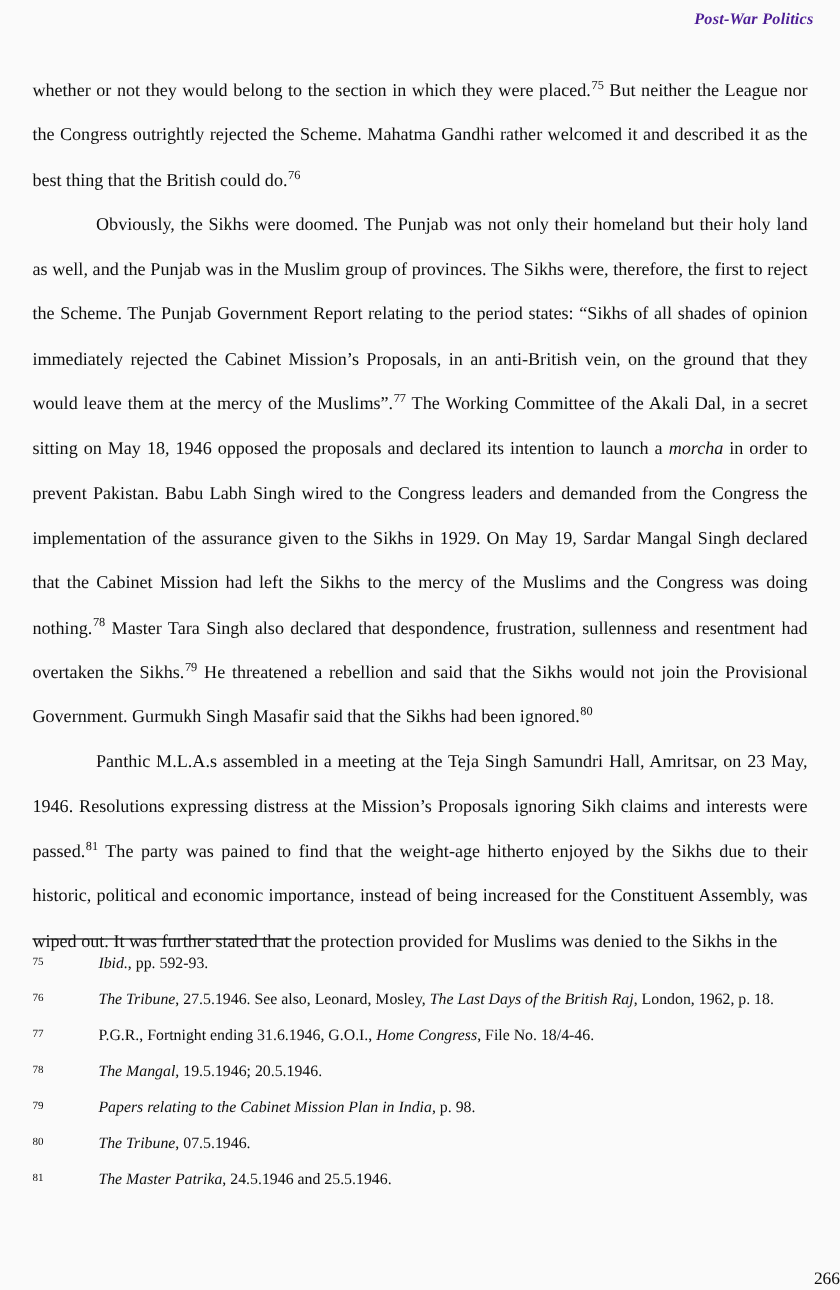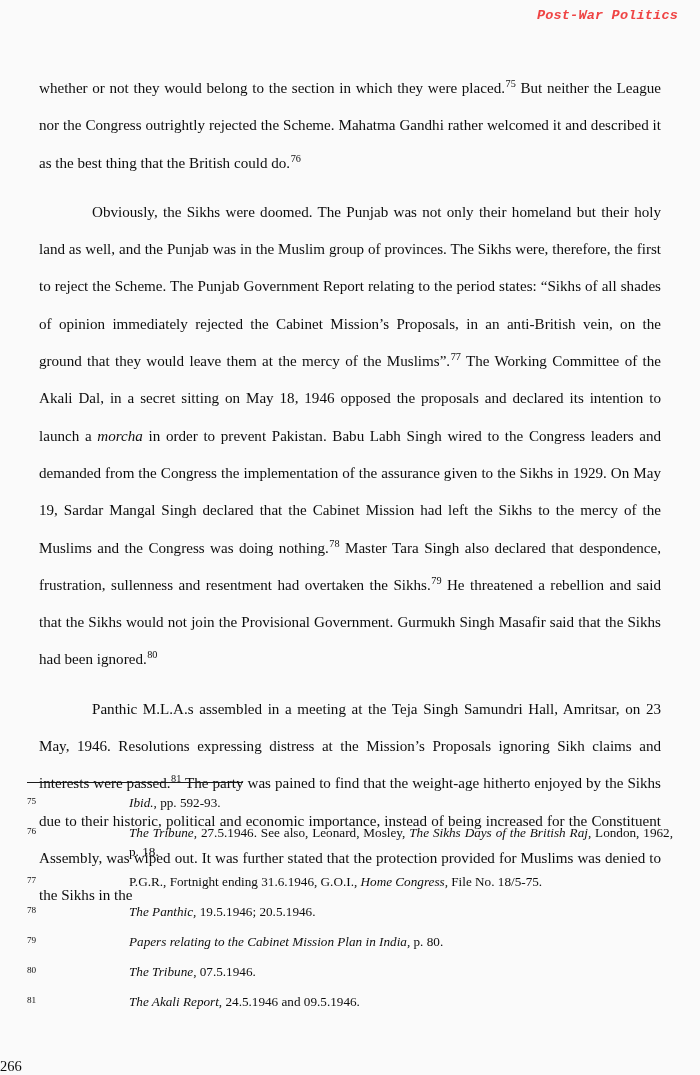--- a/index.html
+++ b/index.html
@@ -28,35 +28,35 @@
   
   .running-head {
     position: absolute;
     left: 27px;
     right: 22px;
     top: 8px;
     text-align: right;
     font-style: italic;
     font-size: 13.5px;
     letter-spacing: 0.2px;
-    color: #ef4444;
-    font-family: Liberation Mono, monospace;
+    color: #4c1d95;
+    font-family: Liberation Serif, serif;
     font-weight: 600;
   }
 
   
   .body-block {
     position: absolute;
     left: 27px;
     top: 58px;
     width: 646px;
   }
 
   p.para {
-    margin: 12px;
+    margin: 0;
     text-align: justify;
     text-justify: inter-word;
     font-size: 15.1px;
     line-height: 37.3px;
     color: #0d0d0d;
     hyphens: none;
   }
   p.para.indent {
     text-indent: 53px;
   }
@@ -95,29 +95,29 @@
   }
   .fn-item:last-child { margin-bottom: 0; }
   .fn-num {
     position: absolute;
     left: 0;
     top: -2px;
     font-size: 9.2px;
     vertical-align: super;
     color: #0d0d0d;
   }
-  .fn-body { display: block; margin-left: 47px; }
+  .fn-body { display: block; }
 
   
   .folio {
     position: absolute;
     left: 0;
     right: 0;
     top: 1057px;
-    text-align: left;
+    text-align: right;
     font-size: 14.5px;
     color: #0d0d0d;
     line-height: 18px;
   }
 </style>
 </head>
 <body>
 
 <div class="page">
 
@@ -131,40 +131,40 @@
 
   <div class="footnotes">
     <div class="fn-rule"></div>
     <div class="fn-list">
         <div class="fn-item">
           <span class="fn-num">75</span>
           <span class="fn-body"><i>Ibid.</i><span>, pp. 592-93.</span></span>
         </div>
         <div class="fn-item">
           <span class="fn-num">76</span>
-          <span class="fn-body"><i>The Tribune</i><span>, 27.5.1946. See also, Leonard, Mosley, </span><i>The Sikhs Days of the British Raj</i><span>, London, 1962, p. 18.</span></span>
+          <span class="fn-body"><i>The Tribune</i><span>, 27.5.1946. See also, Leonard, Mosley, </span><i>The Last Days of the British Raj</i><span>, London, 1962, p. 18.</span></span>
         </div>
         <div class="fn-item">
           <span class="fn-num">77</span>
-          <span class="fn-body"><span>P.G.R., Fortnight ending 31.6.1946, G.O.I., </span><i>Home Congress</i><span>, File No. 18/5-75.</span></span>
+          <span class="fn-body"><span>P.G.R., Fortnight ending 31.6.1946, G.O.I., </span><i>Home Congress</i><span>, File No. 18/4-46.</span></span>
         </div>
         <div class="fn-item">
           <span class="fn-num">78</span>
-          <span class="fn-body"><i>The Panthic,</i><span> 19.5.1946; 20.5.1946.</span></span>
+          <span class="fn-body"><i>The Mangal,</i><span> 19.5.1946; 20.5.1946.</span></span>
         </div>
         <div class="fn-item">
           <span class="fn-num">79</span>
-          <span class="fn-body"><i>Papers relating to the Cabinet Mission Plan in India</i><span>, p. 80.</span></span>
+          <span class="fn-body"><i>Papers relating to the Cabinet Mission Plan in India</i><span>, p. 98.</span></span>
         </div>
         <div class="fn-item">
           <span class="fn-num">80</span>
           <span class="fn-body"><i>The Tribune</i><span>, 07.5.1946.</span></span>
         </div>
         <div class="fn-item">
           <span class="fn-num">81</span>
-          <span class="fn-body"><i>The Akali Report</i><span>, 24.5.1946 and 09.5.1946.</span></span>
+          <span class="fn-body"><i>The Master Patrika</i><span>, 24.5.1946 and 25.5.1946.</span></span>
         </div>
       </div>
   </div>
 
   <div class="folio">266</div>
 
 </div>
 
 </body></html>

